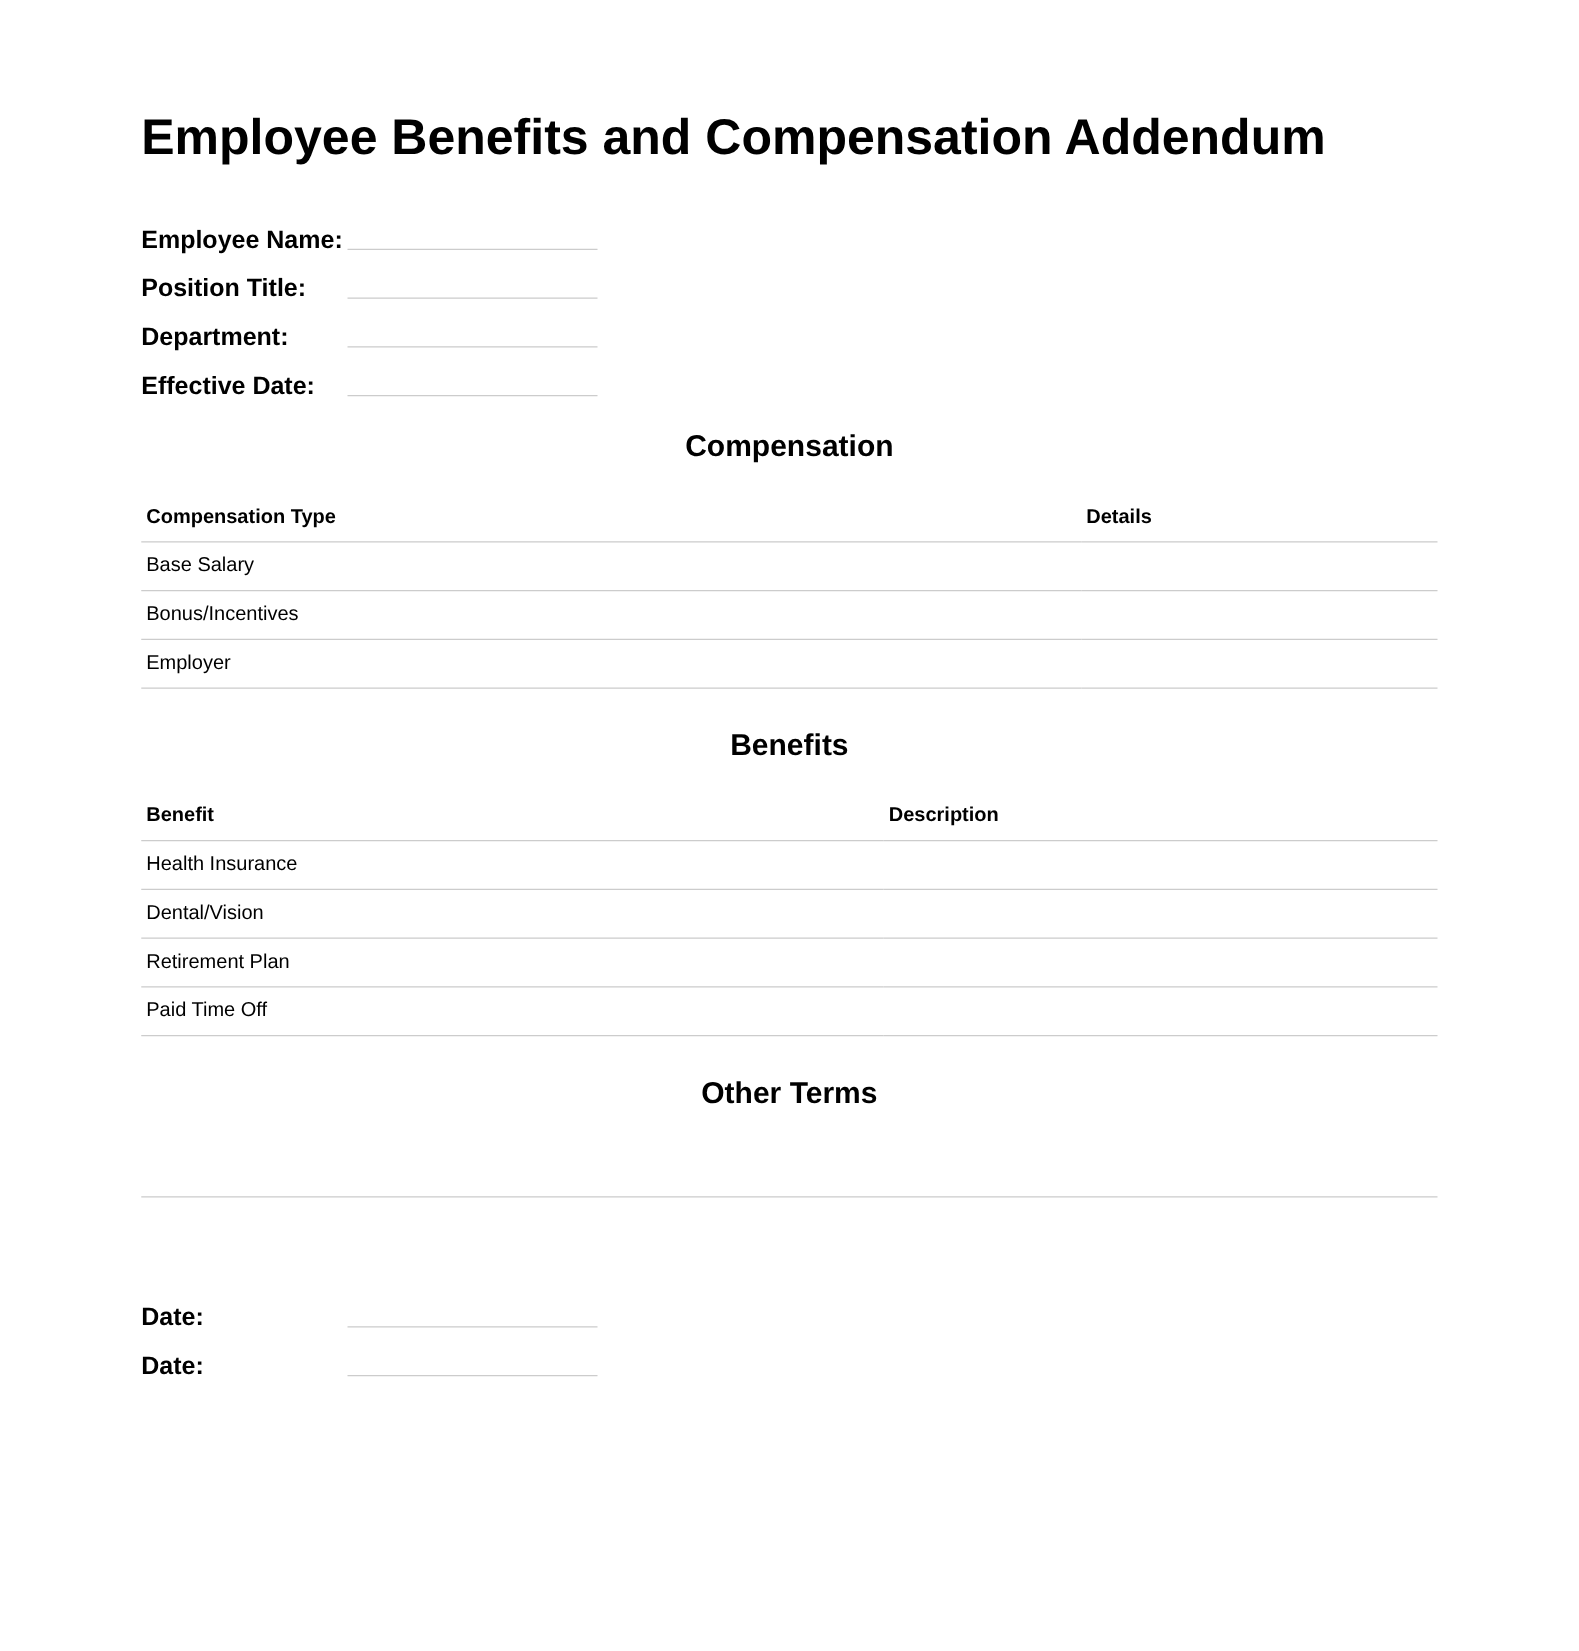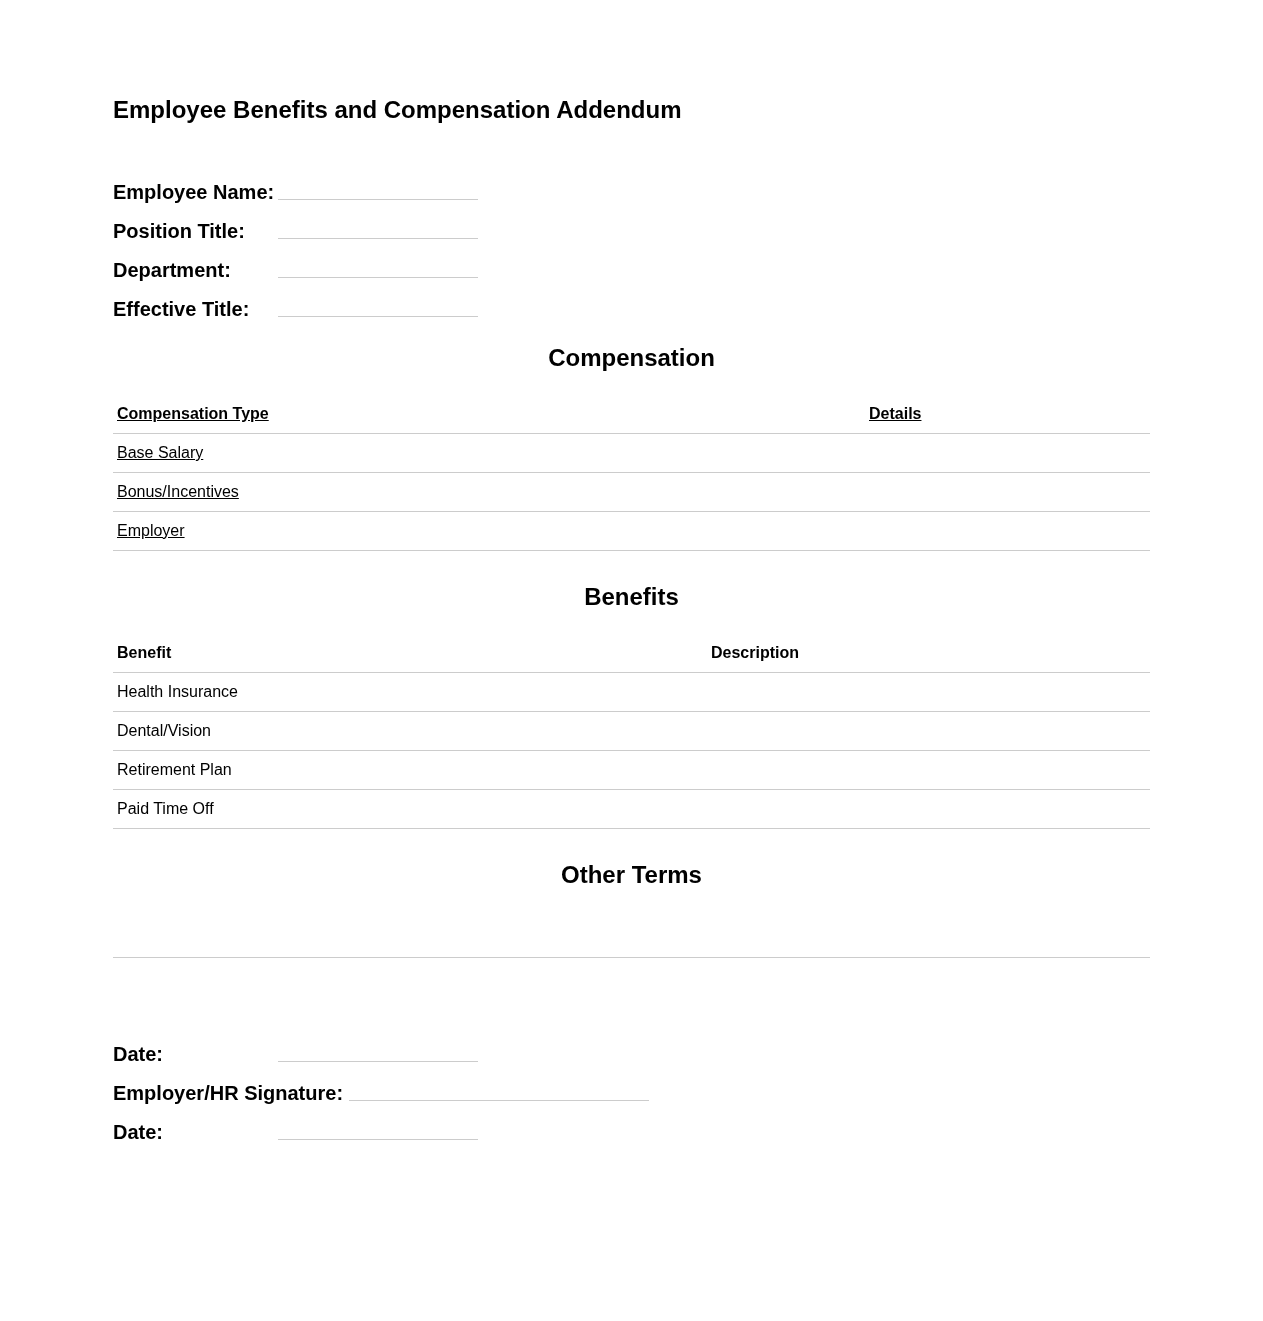--- a/index.html
+++ b/index.html
@@ -4,21 +4,21 @@
   <style>
     html, body { margin: 0; padding: 0; background: #ffffff; }
     body {
       font-family: "Liberation Sans", sans-serif;
       color: #000;
       width: 1263px;
       min-height: 1321px;
     }
     .page { padding: 0 113px 0 113px; position: relative; }
     h1 {
-      font-size: 24px; font-weight: bold; margin: 0;
+      font-size: 40px; font-weight: bold; margin: 0;
       padding-top: 91px; line-height: 38px;
     }
     .fields { margin-top: 33px; }
     .field {
       display: flex; align-items: flex-end;
       height: 39px; font-size: 20px;
     }
     .field .lbl { font-weight: bold; width: 165px; padding-top: 8px; line-height: 18px; flex: none; }
     .field .line {
       display: inline-block; border-top: 1px solid #cccccc;
@@ -46,27 +46,27 @@
     </div>
     <div class="field">
       <span class="lbl">Position Title:</span>
       <span class="line"></span>
     </div>
     <div class="field">
       <span class="lbl">Department:</span>
       <span class="line"></span>
     </div>
     <div class="field">
-      <span class="lbl">Effective Title:</span>
+      <span class="lbl">Effective Date:</span>
       <span class="line"></span>
     </div>
   </div>
 
   <h2 style="margin-top:26px;">Compensation</h2>
-  <table style="margin-top:23px;text-decoration:underline;">
+  <table style="margin-top:23px;">
     <thead>
       <tr>
         <th style="width:744px;">Compensation Type</th>
         <th>Details</th>
       </tr>
     </thead>
     <tbody>
       <tr>
         <td>Base Salary</td>
         <td></td>
@@ -111,22 +111,18 @@
   </table>
 
   <h2 style="margin-top:32px;">Other Terms</h2>
   <div class="other-box"></div>
 
   <div class="fields" style="margin-top:66px;">
     <div class="field">
       <span class="lbl">Date:</span>
       <span class="line"></span>
     </div>
-    <div class="field sig">
-      <span class="lbl">Employer/HR Signature:</span>
-      <span class="line"></span>
-    </div>
     <div class="field">
       <span class="lbl">Date:</span>
       <span class="line"></span>
     </div>
   </div>
 </div>
 
 </body></html>

